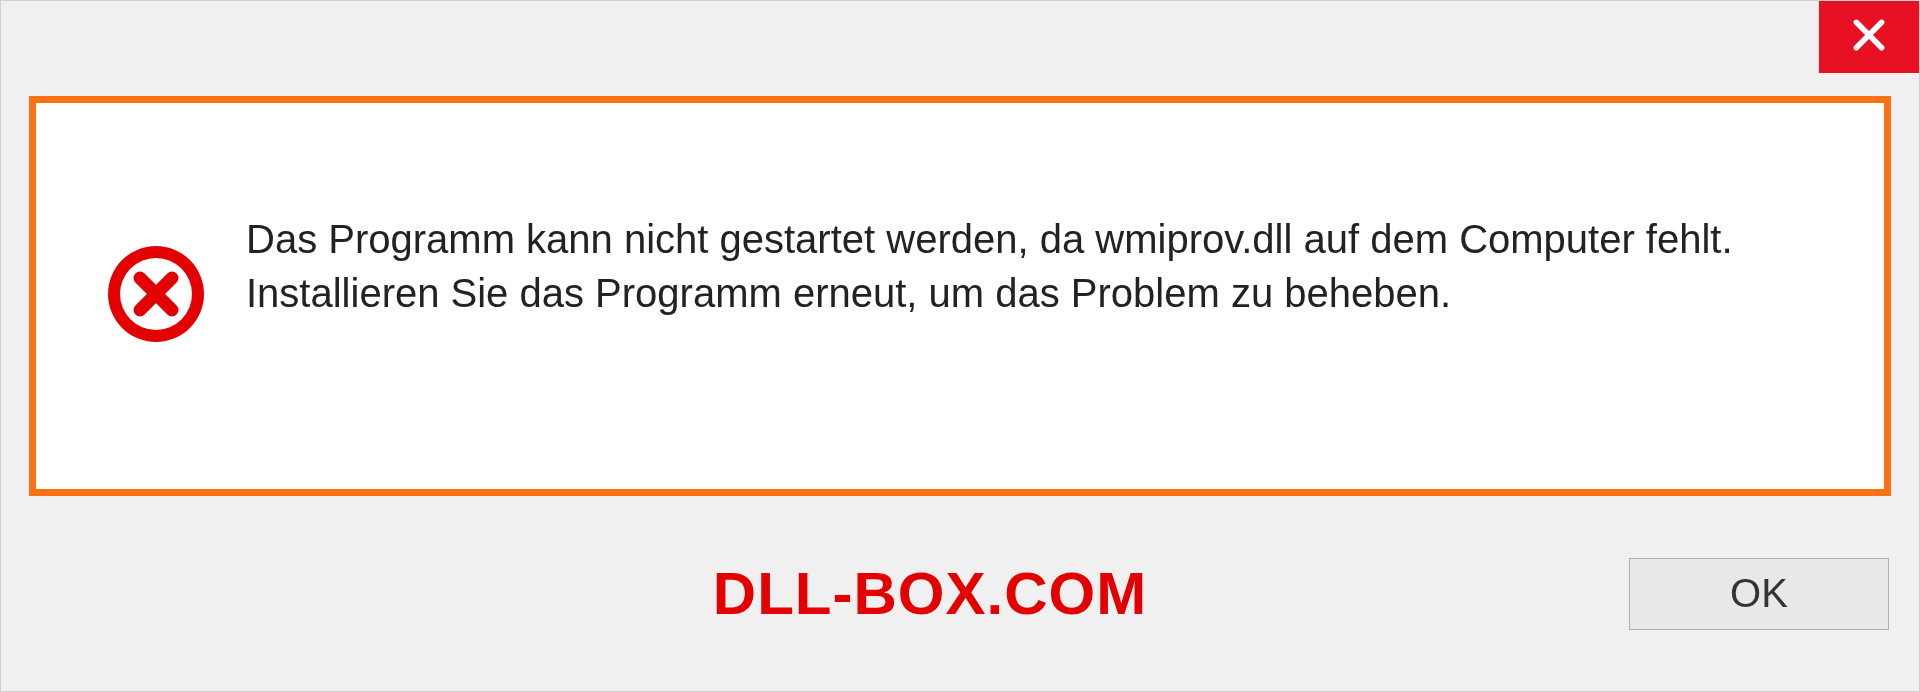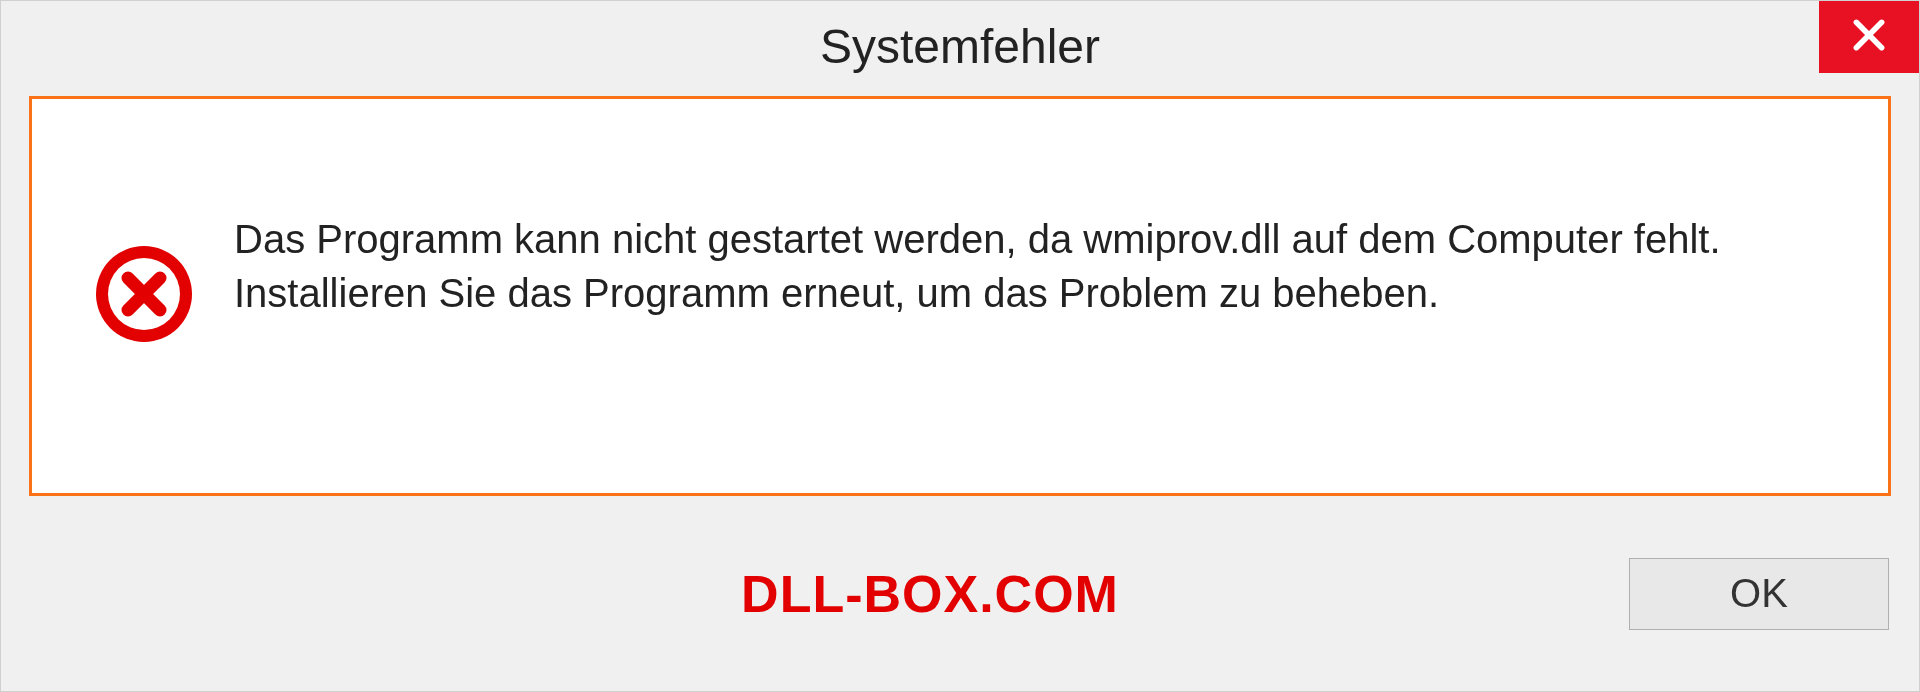--- a/index.html
+++ b/index.html
@@ -40,25 +40,25 @@
       justify-content: center;
       cursor: pointer;
     }
     .close-btn svg {
       width: 38px;
       height: 38px;
     }
     .content-panel {
       margin: 5px 28px 0 28px;
       background: #ffffff;
-      border: 3px solid #f97316;
+      border: 7px solid #f97316;
       height: 400px;
       display: flex;
       align-items: center;
-      padding: 0 32px;
+      padding: 0 40px;
     }
     .error-icon {
       flex-shrink: 0;
       margin-right: 40px;
       margin-left: 30px;
     }
     .error-icon svg {
       width: 100px;
       height: 100px;
     }
@@ -73,21 +73,21 @@
       bottom: 0;
       left: 0;
       right: 0;
       height: 175px;
       display: flex;
       align-items: center;
       justify-content: space-between;
       padding: 0 30px 20px 30px;
     }
     .watermark {
-      font-size: 52px;
+      font-size: 60px;
       font-weight: 900;
       color: #e20000;
       letter-spacing: 1px;
       flex: 1;
       text-align: center;
       margin-left: 200px;
       font-family: Arial Black, Arial, sans-serif;
     }
     .ok-btn {
       width: 260px;
@@ -100,21 +100,20 @@
       display: flex;
       align-items: center;
       justify-content: center;
       text-align: right;
     }
   </style>
 </head>
 <body>
 
 <div class="titlebar">
-  <div class="title">Systemfehler</div>
   <div class="close-btn">
     <span>
       <svg viewBox="0 0 24 24">
         <line x1="4" y1="4" x2="20" y2="20" stroke="#fff" stroke-width="3.5" stroke-linecap="round"></line>
         <line x1="20" y1="4" x2="4" y2="20" stroke="#fff" stroke-width="3.5" stroke-linecap="round"></line>
       </svg>
     </span>
   </div>
 </div>
 

